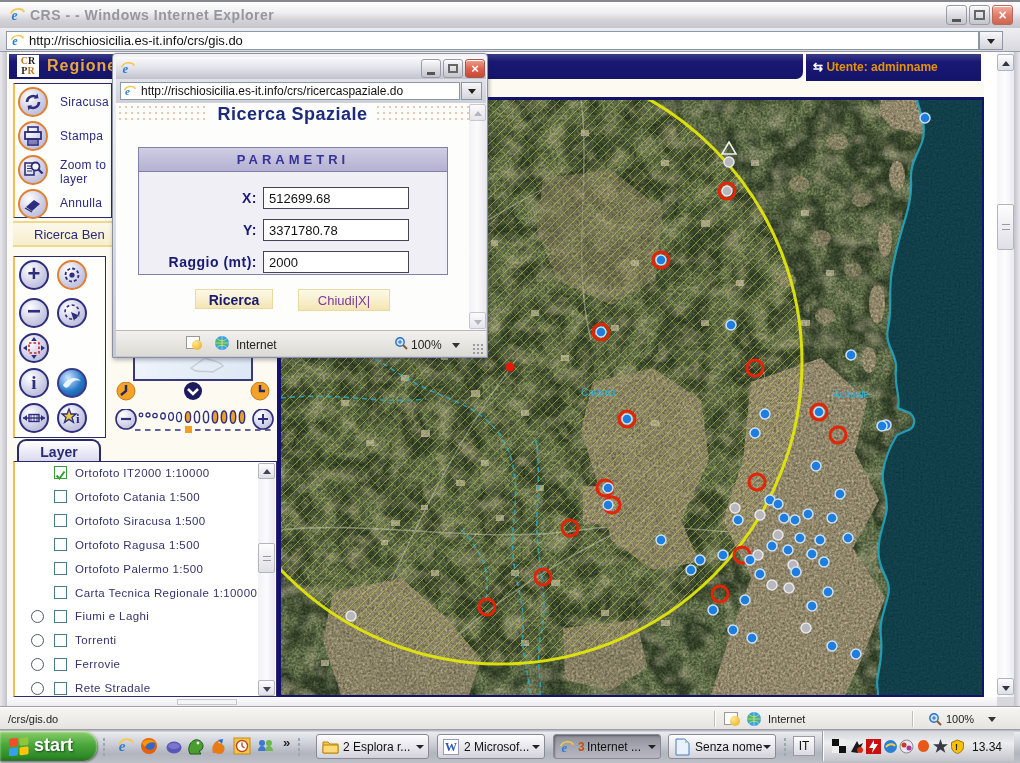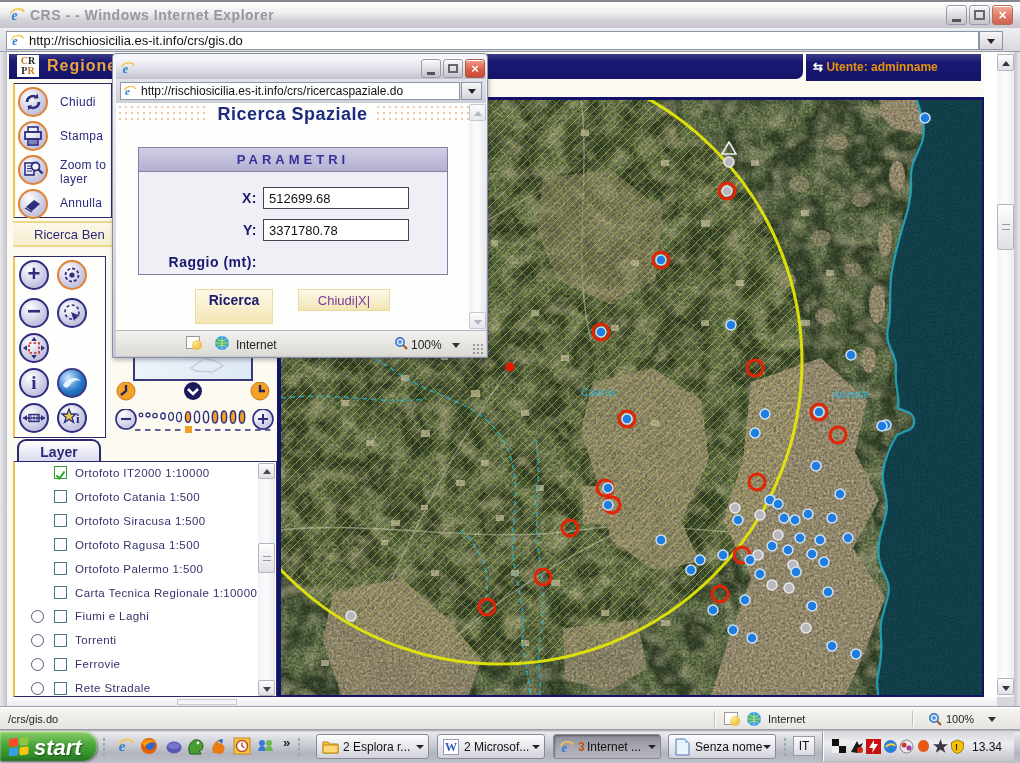--- a/index.html
+++ b/index.html
@@ -44,21 +44,21 @@
 
 #lscroll{left:243px;top:1px;width:17px;height:233px;background:linear-gradient(90deg,#f2f2f6,#fbfbfd 50%,#e8e8ee)}
 
 #statusbar{left:0;top:707px;width:1020px;height:22px;background:linear-gradient(#f6f5f2,#e6e4e0);border-top:1px solid #fff;box-shadow:0 -1px 0 #a0a0a8;font-size:11px;color:#222}
 .sep{position:absolute;top:3px;width:1px;height:16px;background:#c0beb8;box-shadow:1px 0 0 #fff}
 .plabel{text-align:right;font-size:14px;font-weight:bold;color:#1a1a70;letter-spacing:.5px}
 .pinput{position:absolute;width:146px;height:22px;background:#fff;border:1px solid #445;font-size:13px;color:#111;padding:3px 7px 0 5px}
 #hscroll{left:7px;top:697px;width:990px;height:10px;background:linear-gradient(#fbfbfc,#ececf0)}
 
 #taskbar{left:0;top:729px;width:1020px;height:34px;background:linear-gradient(#90909c,#e8eaee 10%,#ccced6 45%,#b2b4be 72%,#bfc1c9);}
-#startbtn{left:0;top:731px;width:97px;height:30px;border-radius:0 14px 14px 0;background:linear-gradient(#8fce6e,#4aa83c 45%,#2f8a28 85%,#256e20);box-shadow:inset 0 1px 2px #d4f0c0,1px 1px 2px rgba(0,0,0,.4);color:#fff;font-weight:bold;font-style:italic;font-size:22px}
+#startbtn{left:0;top:731px;width:97px;height:30px;border-radius:0 14px 14px 0;background:linear-gradient(#8fce6e,#4aa83c 45%,#2f8a28 85%,#256e20);box-shadow:inset 0 1px 2px #d4f0c0,1px 1px 2px rgba(0,0,0,.4);color:#fff;font-weight:bold;font-size:18px}
 .qlicon{position:absolute;top:737px;width:18px;height:18px}
 .taskbtn{position:absolute;top:734px;height:25px;border-radius:3px;border:1px solid #8a8a96;background:linear-gradient(#fdfdfe,#e4e4ea 60%,#d2d2da);font-size:12px;color:#111;box-shadow:inset 0 1px 0 #fff}
 .taskbtn.pressed{background:linear-gradient(#8e8e98,#a6a6b0 50%,#b8b8c2);box-shadow:inset 1px 1px 2px rgba(0,0,0,.35)}
 #tray{left:822px;top:731px;width:192px;height:30px;background:linear-gradient(#d4d5da,#eceef0 40%,#c4c6cc);border-left:1px solid #9a9aa4;box-shadow:inset 1px 0 0 #fff}
 .tico{position:absolute;top:8px;width:15px;height:15px}
 
 .grip{position:absolute;top:737px;width:4px;height:19px;background-image:radial-gradient(circle,#9aa 1.2px,rgba(0,0,0,0) 1.3px);background-size:4px 5px}
 </style></head>
 <body>
 
@@ -96,21 +96,21 @@
   <div class="abs" id="navy2"></div>
   <div class="abs" id="logo"><span style="color:#c87820">C</span><span style="color:#222">R</span><br><span style="color:#222">P</span><span style="color:#c87820">R</span></div>
   <div class="abs" id="regione">Regione S</div>
   <div class="abs" id="utente"><span style="color:#fff">⇆</span> Utente: <b>adminname</b></div>
 
   <div class="abs sbox" id="box1" style="left:6px;top:31px;width:99px;height:135px">
     <div class="tool toolorange" style="left:3px;top:3px"><svg width="26" height="26" viewBox="0 0 26 26">
           <path d="M7 13a6 6 0 0 1 10-4.4 M19 13a6 6 0 0 1-10 4.4" fill="none" stroke="#2e2e7e" stroke-width="2.6"></path>
           <path d="M17.5 4.5l1 4.8-4.8.4z M8.5 21.5l-1-4.8 4.8-.4z" fill="#2e2e7e"></path>
         </svg></div>
-    <div class="slabel" style="left:45px;top:11px">Chiudi</div>
+    <div class="slabel" style="left:45px;top:11px">Siracusa</div>
     <div class="tool toolorange" style="left:3px;top:37px"><svg width="26" height="26" viewBox="0 0 26 26">
           <rect x="8" y="4" width="10" height="5" fill="none" stroke="#2e2e7e" stroke-width="1.6"></rect>
           <rect x="5" y="9" width="16" height="7" fill="none" stroke="#2e2e7e" stroke-width="1.8"></rect>
           <rect x="8" y="16" width="10" height="6" fill="none" stroke="#2e2e7e" stroke-width="1.6"></rect>
           <path d="M9 18h8M9 20h8" stroke="#2e2e7e" stroke-width="1"></path>
         </svg></div>
     <div class="slabel" style="left:45px;top:45px">Stampa</div>
     <div class="tool toolorange" style="left:3px;top:71px"><svg width="26" height="26" viewBox="0 0 26 26">
           <rect x="5" y="6" width="9" height="12" fill="none" stroke="#2e2e7e" stroke-width="1.6"></rect>
           <path d="M7 9h5M7 11.5h5M7 14h5" stroke="#2e2e7e" stroke-width="1"></path>
@@ -516,22 +516,23 @@
     <div class="abs dotted" style="left:0;top:0;width:353px;height:21px"></div>
     <div class="abs" style="left:93px;top:1px;width:166px;height:20px;background:#fdfdfb"></div>
     <div class="abs" style="left:0;top:1px;width:353px;text-align:center;font-size:18px;font-weight:bold;color:#1c2b7d;letter-spacing:.5px">Ricerca Spaziale</div>
     <div class="abs" style="left:22px;top:44px;width:310px;height:128px;border:1px solid #8080a8;background:#f0eff5">
       <div class="abs" style="left:0;top:0;width:308px;height:24px;background:linear-gradient(#d0cde4,#b4b0d2);border-bottom:1px solid #8080a8;text-align:center;font-size:13px;font-weight:bold;color:#33339a;letter-spacing:4px;line-height:24px">PARAMETRI</div>
       <div class="abs plabel" style="left:0;top:42px;width:118px">X:</div>
       <div class="abs pinput" style="left:124px;top:39px">512699.68</div>
       <div class="abs plabel" style="left:0;top:74px;width:118px">Y:</div>
       <div class="abs pinput" style="left:124px;top:71px">3371780.78</div>
       <div class="abs plabel" style="left:0;top:106px;width:118px">Raggio (mt):</div>
+      <div class="abs pinput" style="left:124px;top:103px">2000</div>
     </div>
-    <div class="abs" style="left:79px;top:186px;width:78px;height:35px;background:linear-gradient(#fdf9e8,#f3e5b4);border:1px solid #ead9a0;text-align:center;font-size:14px;font-weight:bold;color:#1a1a70;line-height:21px">Ricerca</div>
+    <div class="abs" style="left:79px;top:186px;width:78px;height:20px;background:linear-gradient(#fdf9e8,#f3e5b4);border:1px solid #ead9a0;text-align:center;font-size:14px;font-weight:bold;color:#1a1a70;line-height:21px">Ricerca</div>
     <div class="abs" style="left:182px;top:186px;width:92px;height:22px;background:linear-gradient(#fdf9e8,#f3e5b4);border:1px solid #ead9a0;text-align:center;font-size:13px;color:#7a3a9a;line-height:21px">Chiudi|X|</div>
     <div class="abs" style="left:353px;top:0;width:17px;height:227px;background:linear-gradient(90deg,#f2f2f6,#fbfbfd 50%,#e8e8ee)">
       <div class="sbtn abs" style="left:0;top:1px;width:17px;height:17px;opacity:.7">
           <div class="varrow abs" style="left:4px;top:6px;transform:rotate(180deg);border-top-color:#99a"></div>
         </div>
       <div class="sbtn abs" style="left:0;top:209px;width:17px;height:17px;opacity:.7">
           <div class="varrow abs" style="left:4px;top:7px;border-top-color:#99a"></div>
         </div>
     </div>
   </div>

